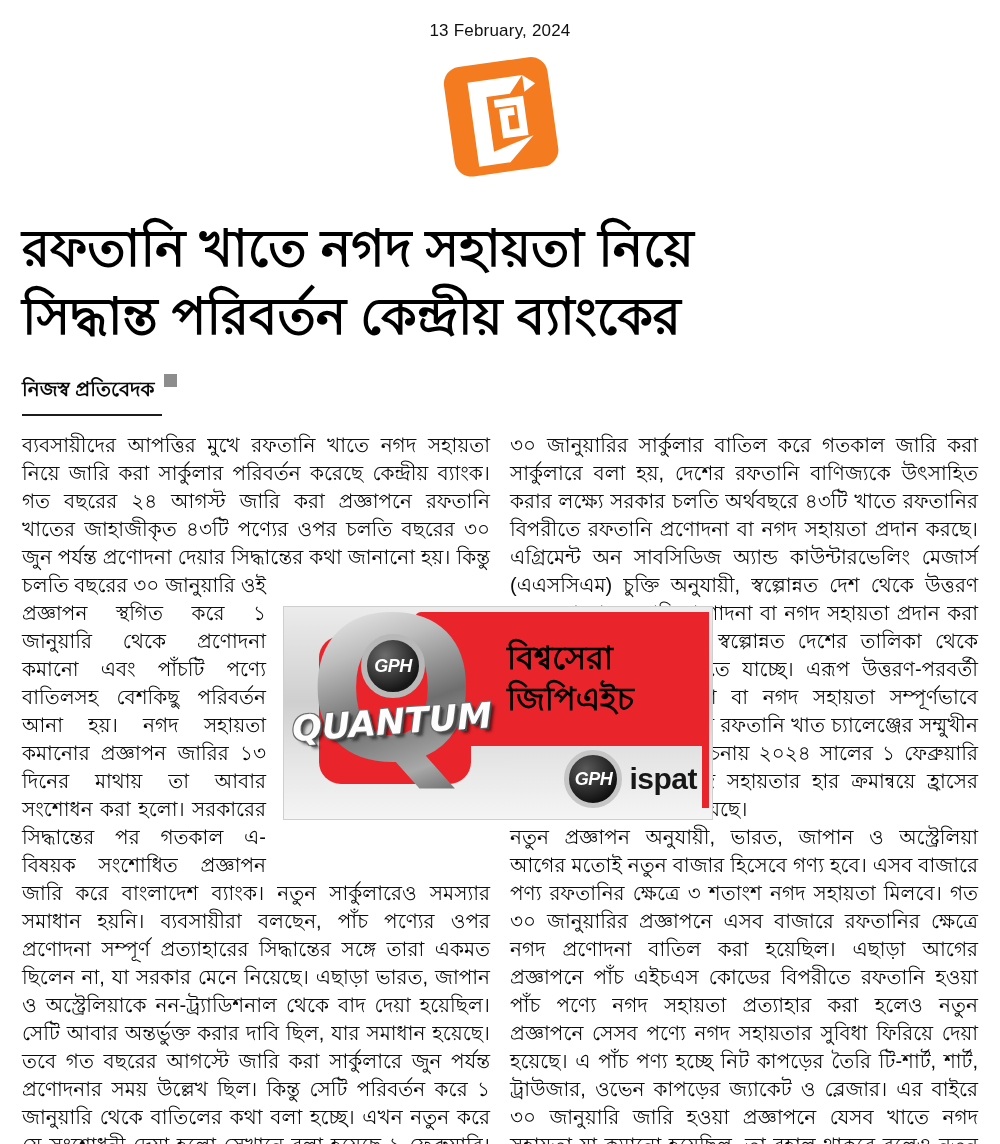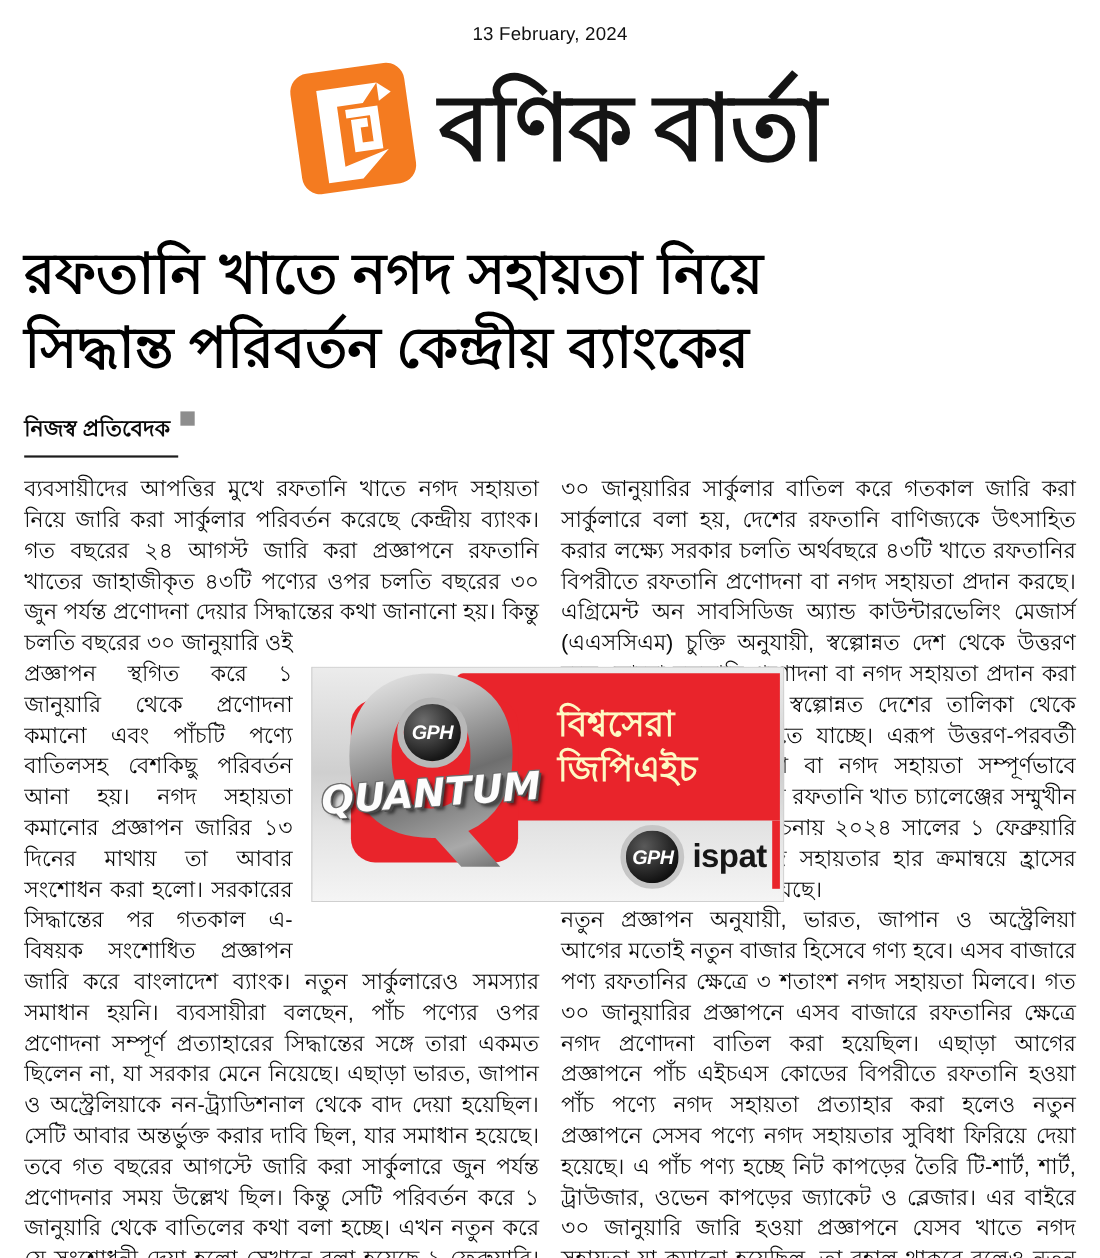--- a/index.html
+++ b/index.html
@@ -43,21 +43,21 @@
     position:absolute; left:283px; top:606px; width:430px; height:214px;
     background:linear-gradient(180deg,#ececec 0%,#cfcfcf 45%,#e4e4e4 70%,#f5f5f5 100%);
     box-shadow:inset 0 0 0 1px #cfcfcf; overflow:hidden;
   }
   .ad-red {
     position:absolute; left:132px; top:6px; right:4px; height:134px;
     border-bottom-left-radius:30px; border-top-left-radius:6px;
     display:flex; flex-direction:column; justify-content:center;
     padding-left:92px; box-sizing:border-box;
   }
-  .ad-red-line { color:#fef9c3; font-weight:800; font-size:32px; line-height:1.27; }
+  .ad-red-line { color:#000000; font-weight:800; font-size:32px; line-height:1.27; }
   .ad-red-strip { position:absolute; right:4px; top:140px; bottom:12px; width:7px; }
   .ad-q { position:absolute; left:4px; top:0; width:210px; height:214px; }
   .q-red { position:absolute; left:32px; top:30px; width:152px; height:148px; border-radius:22px; }
   .q-letter {
     position:absolute; left:0; top:-14px; width:210px; text-align:center;
     font-family:"DejaVu Sans", sans-serif; font-size:198px; font-weight:800; line-height:1;
     background:linear-gradient(160deg,#f4f4f4 8%,#bdbdbd 32%,#6e6e6e 58%,#a9a9a9 82%,#555 100%);
     -webkit-background-clip:text; background-clip:text; color:transparent;
   }
   .q-badge {
@@ -96,21 +96,20 @@
     <span class="logo-mark">
       <svg viewBox="0 0 140 140" xmlns="http://www.w3.org/2000/svg">
         <g transform="rotate(-8 70 70)">
           <rect x="18" y="15" width="106" height="112" rx="17" fill="#f47b20"></rect>
           <path d="M42 32 h56 l-15 17 h-24 v56 l42 -11 -27 24 h-32 z" fill="#ffffff"></path>
           <path d="M66 57 h26 v32 h-18 v-22 h11" fill="none" stroke="#ffffff" stroke-width="8"></path>
           <path d="M98 32 l12 10 -12 7 z" fill="#ffffff"></path>
         </g>
       </svg>
     </span>
-    <span class="brand">বণিক বার্তা</span>
   </div>
 
   <h1 class="headline">
     <span>রফতানি খাতে নগদ সহায়তা নিয়ে</span><br>
     <span>সিদ্ধান্ত পরিবর্তন কেন্দ্রীয় ব্যাংকের</span>
   </h1>
 
   <div class="byline-row">
     <span class="byline-name">নিজস্ব প্রতিবেদক</span>
     <span class="byline-square"></span>

